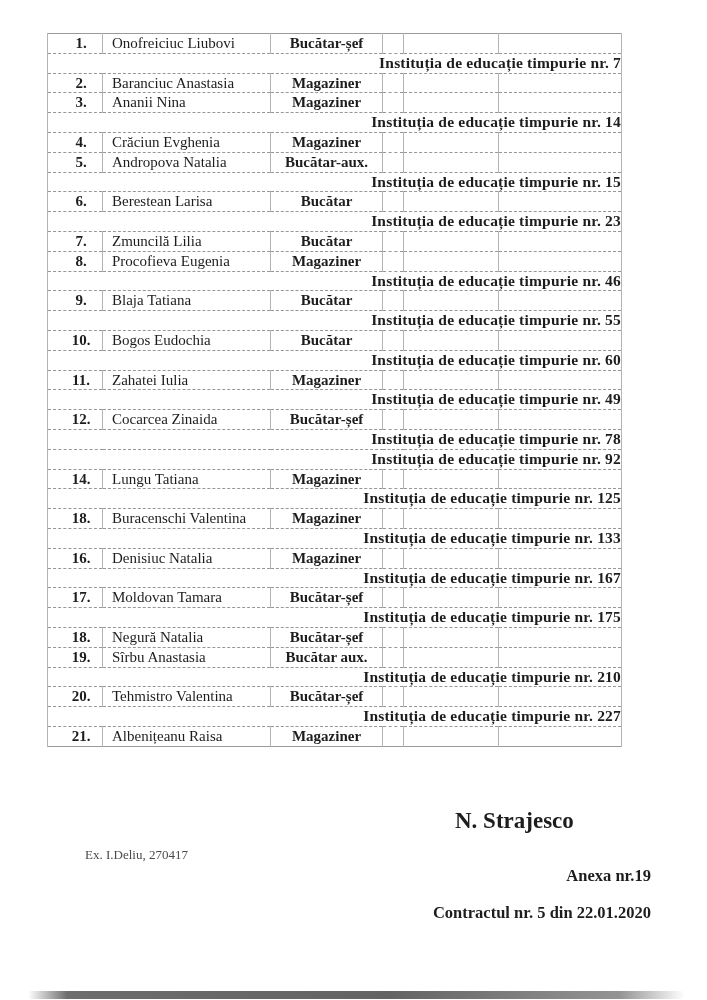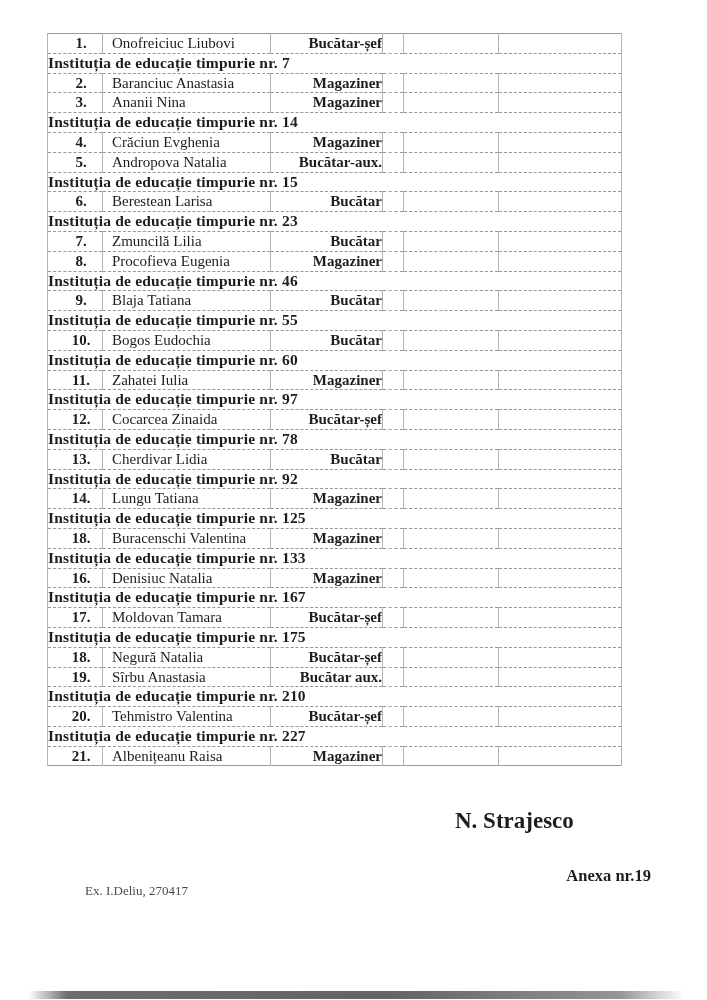--- a/index.html
+++ b/index.html
@@ -33,32 +33,32 @@
     border-left: 1px solid #b4b4b4;
     border-right: 1px solid #b4b4b4;
     border-top: 1px dashed #979797;
     border-bottom: 1px dashed #979797;
   }
   tr.institution td {
     border-left: 1px solid #b4b4b4;
     border-right: 1px solid #b4b4b4;
     border-top: 1px dashed #979797;
     border-bottom: 1px dashed #979797;
-    text-align: left;
+    text-align: right;
     font-weight: bold;
     font-size: 15.5px;
     letter-spacing: 0.2px;
   }
   .cell-num  { text-align: center; font-weight: bold; padding-left: 12px !important; }
   .cell-name { padding-left: 9px !important; }
-  .cell-pos  { text-align: right; font-weight: bold; }
+  .cell-pos  { text-align: center; font-weight: bold; }
   .footer-item { position: absolute; white-space: nowrap; }
   .sig-title  { left: 87px;  top: 808px; font-weight: bold; font-size: 17px; }
   .sig-name   { left: 455px; top: 808px; font-weight: bold; font-size: 23px; }
-  .executor   { left: 85px;  top: 847px; font-size: 13px; color: #4a4a4a; margin-top: 36px; }
+  .executor   { left: 85px;  top: 847px; font-size: 13px; color: #4a4a4a; }
   .annex      { right: 56px; top: 866px; font-weight: bold; font-size: 16.5px; }
   .contract   { right: 56px; top: 903px; font-weight: bold; font-size: 16.5px; }
   .bottom-scan-shadow {
     position: absolute;
     left: 28px;
     right: 22px;
     bottom: 1px;
     height: 8px;
     border-radius: 4px;
     background: linear-gradient(to right, rgba(60,60,60,0), rgba(60,60,60,0.75) 6%, rgba(60,60,60,0.8) 55%, rgba(60,60,60,0.55) 90%, rgba(60,60,60,0));
@@ -182,40 +182,32 @@
         </tr>
         <tr class="person">
           <td class="cell-num">11.</td>
           <td class="cell-name">Zahatei Iulia</td>
           <td class="cell-pos">Magaziner</td>
           <td class="cell-empty"></td>
           <td class="cell-empty"></td>
           <td class="cell-empty"></td>
         </tr>
         <tr class="institution">
-          <td colspan="6">Instituția de educație timpurie nr. 97</td>
+          <td colspan="6">Instituția de educație timpurie nr. 49</td>
         </tr>
         <tr class="person">
           <td class="cell-num">12.</td>
           <td class="cell-name">Cocarcea Zinaida</td>
           <td class="cell-pos">Bucătar-șef</td>
           <td class="cell-empty"></td>
           <td class="cell-empty"></td>
           <td class="cell-empty"></td>
         </tr>
         <tr class="institution">
           <td colspan="6">Instituția de educație timpurie nr. 78</td>
-        </tr>
-        <tr class="person">
-          <td class="cell-num">13.</td>
-          <td class="cell-name">Cherdivar Lidia</td>
-          <td class="cell-pos">Bucătar</td>
-          <td class="cell-empty"></td>
-          <td class="cell-empty"></td>
-          <td class="cell-empty"></td>
         </tr>
         <tr class="institution">
           <td colspan="6">Instituția de educație timpurie nr. 92</td>
         </tr>
         <tr class="person">
           <td class="cell-num">14.</td>
           <td class="cell-name">Lungu Tatiana</td>
           <td class="cell-pos">Magaziner</td>
           <td class="cell-empty"></td>
           <td class="cell-empty"></td>
@@ -294,15 +286,16 @@
           <td class="cell-empty"></td>
           <td class="cell-empty"></td>
           <td class="cell-empty"></td>
         </tr>
       </tbody>
   </table>
 
   <div class="footer-item sig-name">N. Strajesco</div>
   <div class="footer-item executor">Ex. I.Deliu, 270417</div>
   <div class="footer-item annex">Anexa nr.19</div>
+  <div class="footer-item contract">Contractul nr. 5 din 22.01.2020</div>
 
   <div class="bottom-scan-shadow"></div>
 </div>
 
 </body></html>

